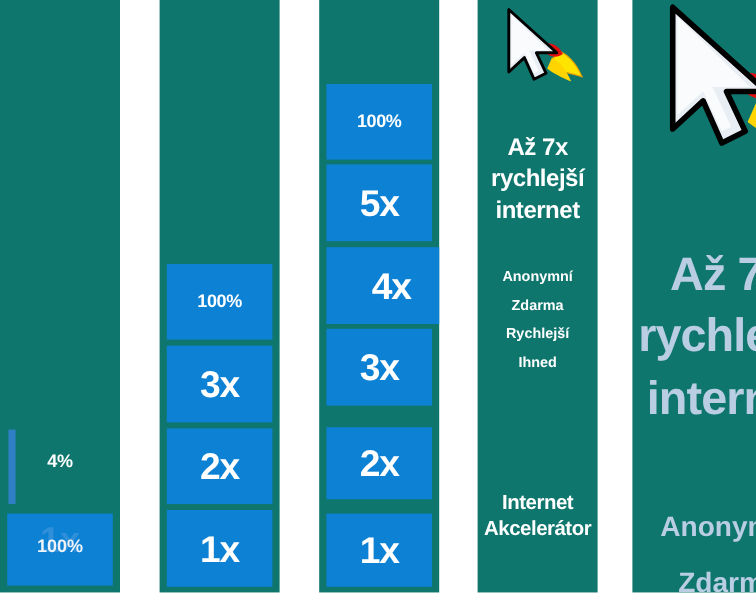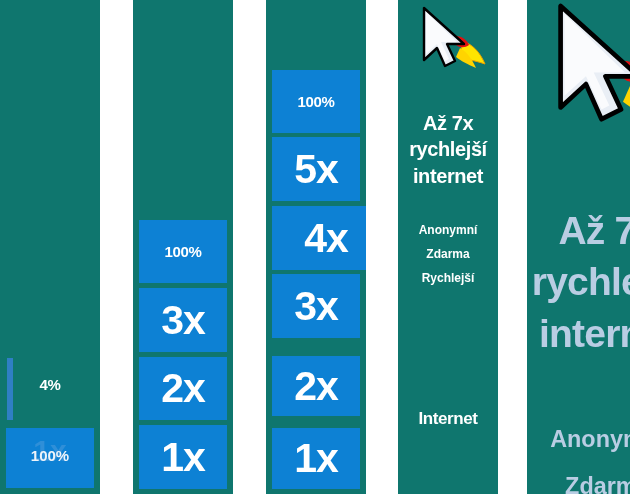--- a/index.html
+++ b/index.html
@@ -82,21 +82,21 @@
     position: absolute;
     background: #0d81d4;
     display: flex;
     align-items: center;
     justify-content: center;
     color: #ffffff;
     font-weight: bold;
     line-height: 1;
   }
   .block.small { font-size: 15px; letter-spacing: -0.3px; }
-  .block.big   { font-size: 41px; letter-spacing: -1px; }
+  .block.big   { font-size: 31px; letter-spacing: -1px; }
 
   
   .promo-cursor {
     position: absolute;
     left: 14px;
     top: 4px;
     width: 80px;
     height: 82px;
   }
   .promo-headline {
@@ -198,24 +198,26 @@
     <div class="promo-headline" style="top:110px;">
       <div>Až  7x</div>
       <div>rychlejší</div>
       <div>internet</div>
     </div>
 
     <div class="promo-bullets" style="top:218px;">
       <div>Anonymní</div>
       <div>Zdarma</div>
       <div>Rychlejší</div>
+      <div>Ihned</div>
     </div>
 
     <div class="promo-brand" style="top:408px;">
       <div>Internet</div>
+      <div>Akcelerátor</div>
     </div>
   </div>
 
   <div class="panel" style="left:527px; top:0px; width:103px; height:494px;">
     <div class="zoomwrap">
       <div class="zoominner">
 
         <div class="promo-cursor">
           <svg viewBox="0 0 80 82" width="80" height="82">
             <path d="M52 38 C60 40 68 48 73 60 C62 56 54 56 46 52 Z" fill="#ffe400" stroke="#e8a000" stroke-width="1"></path>

